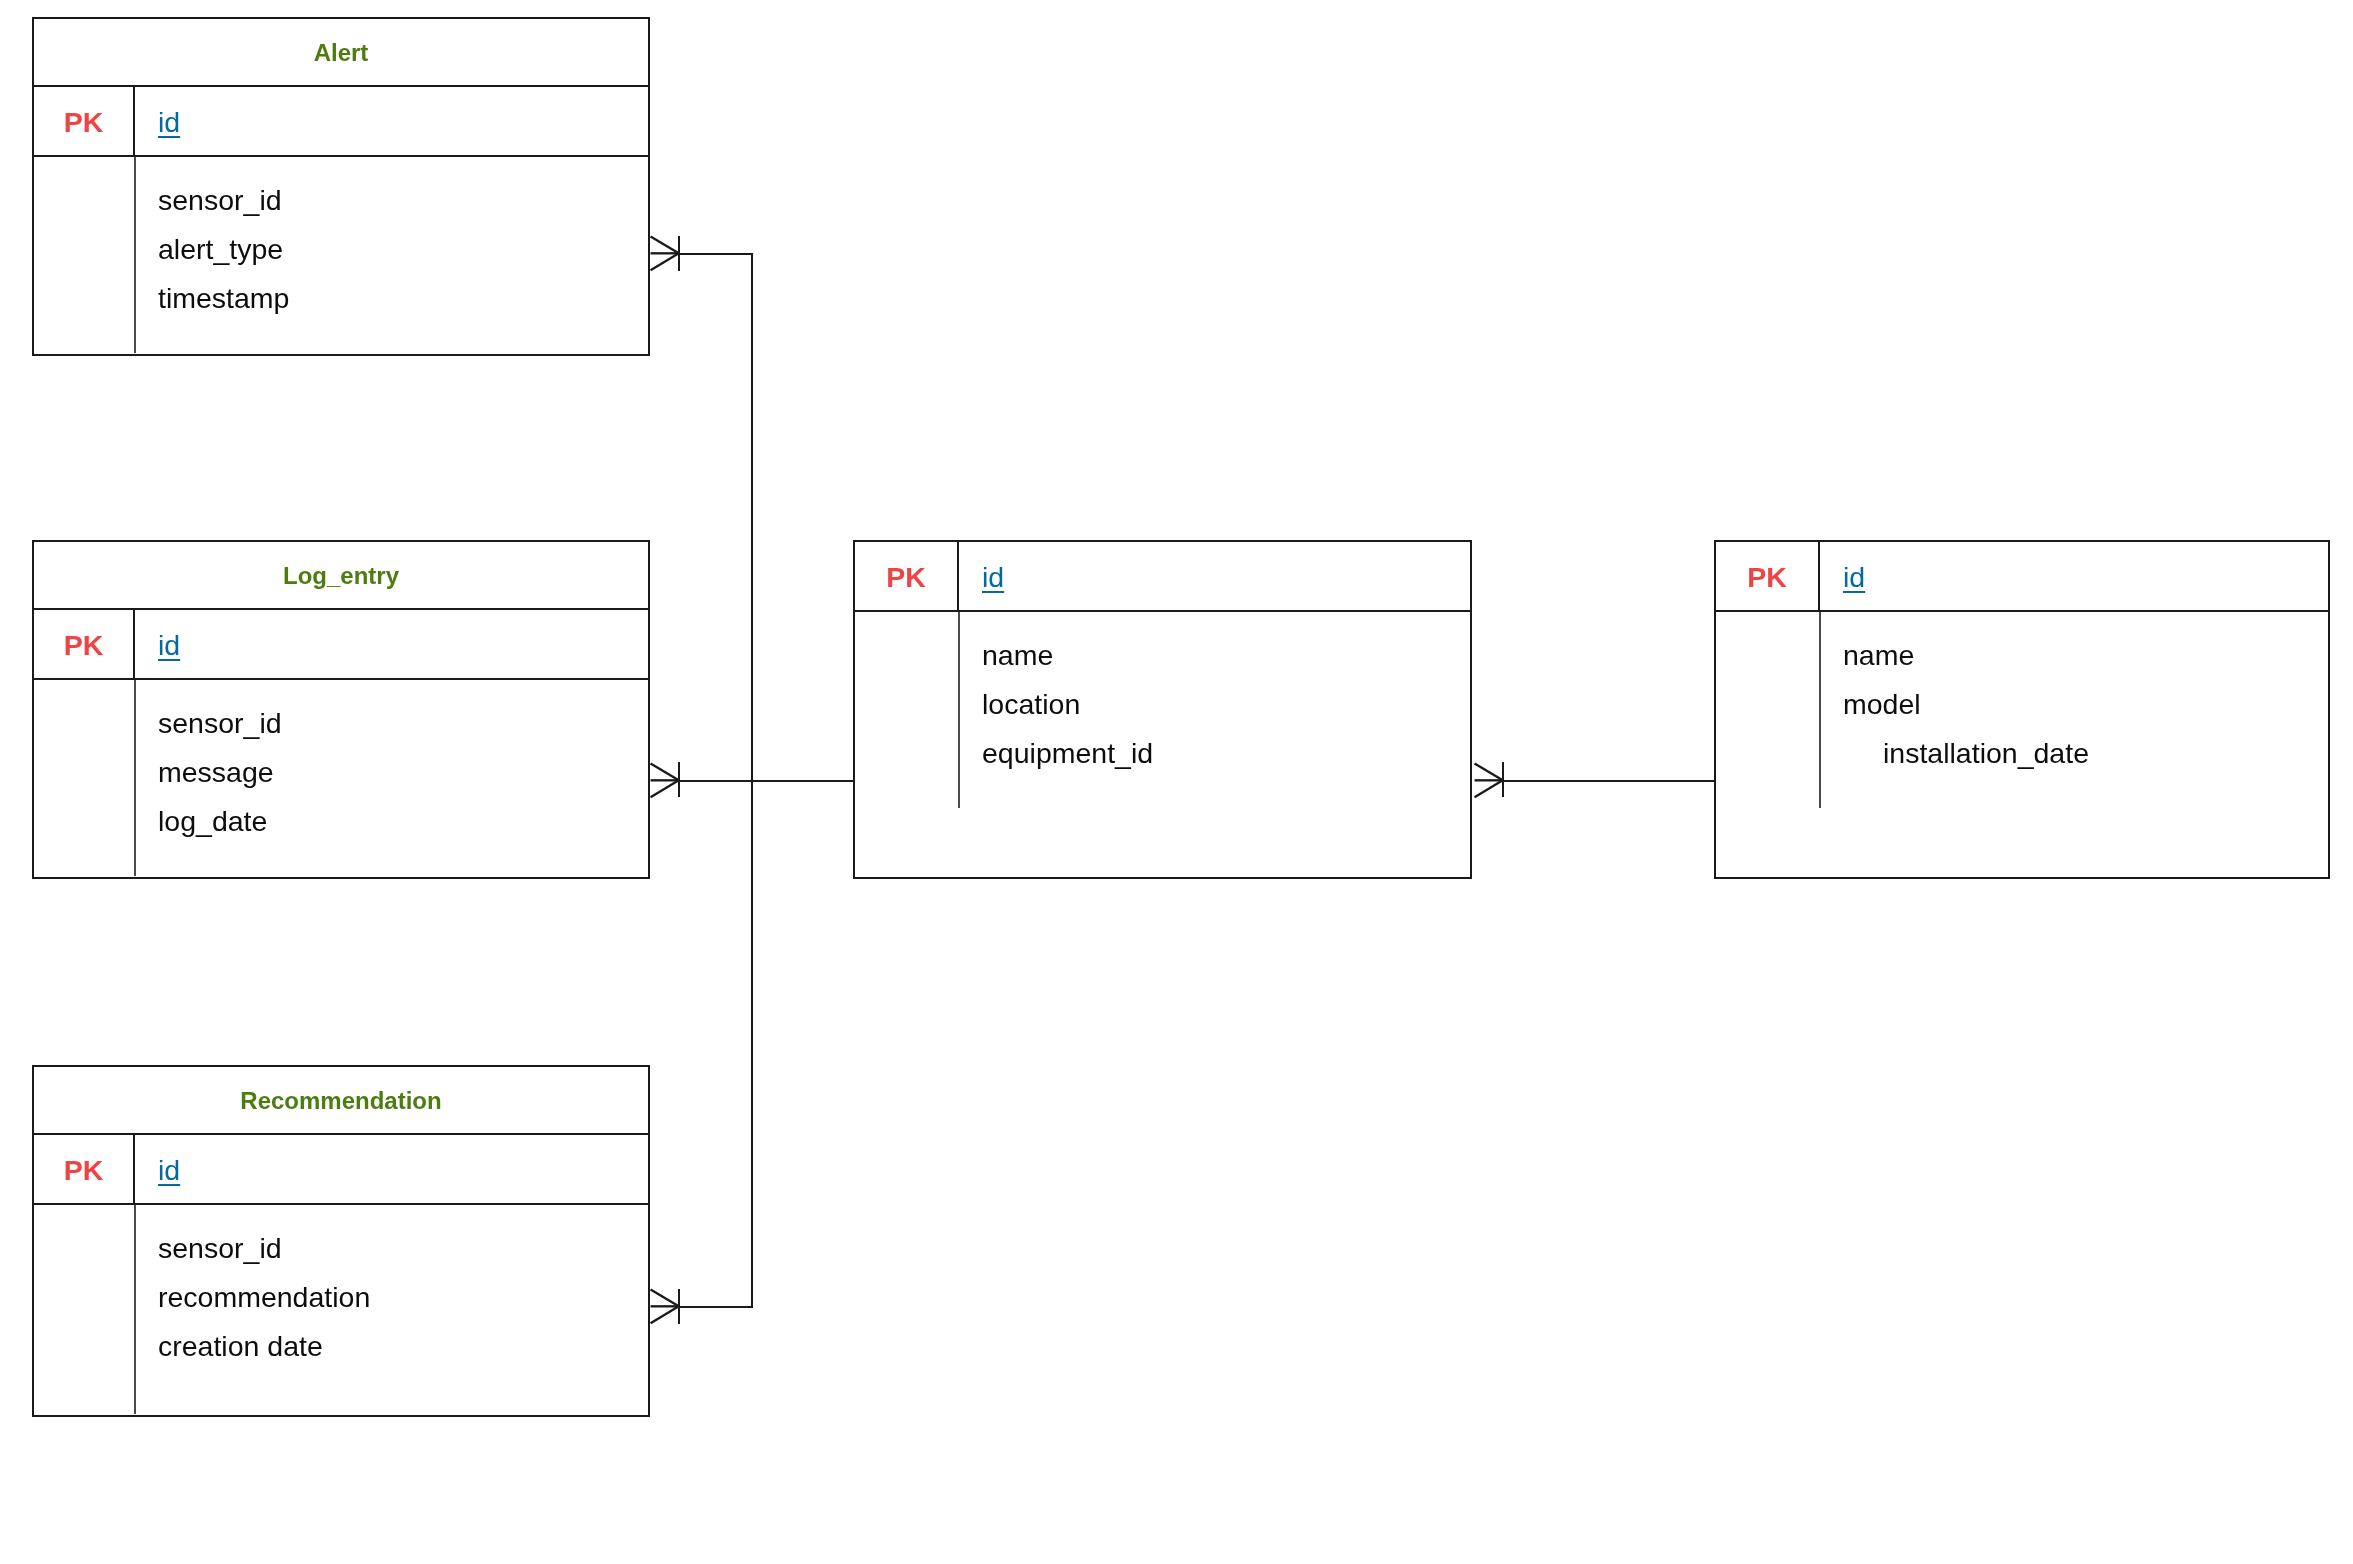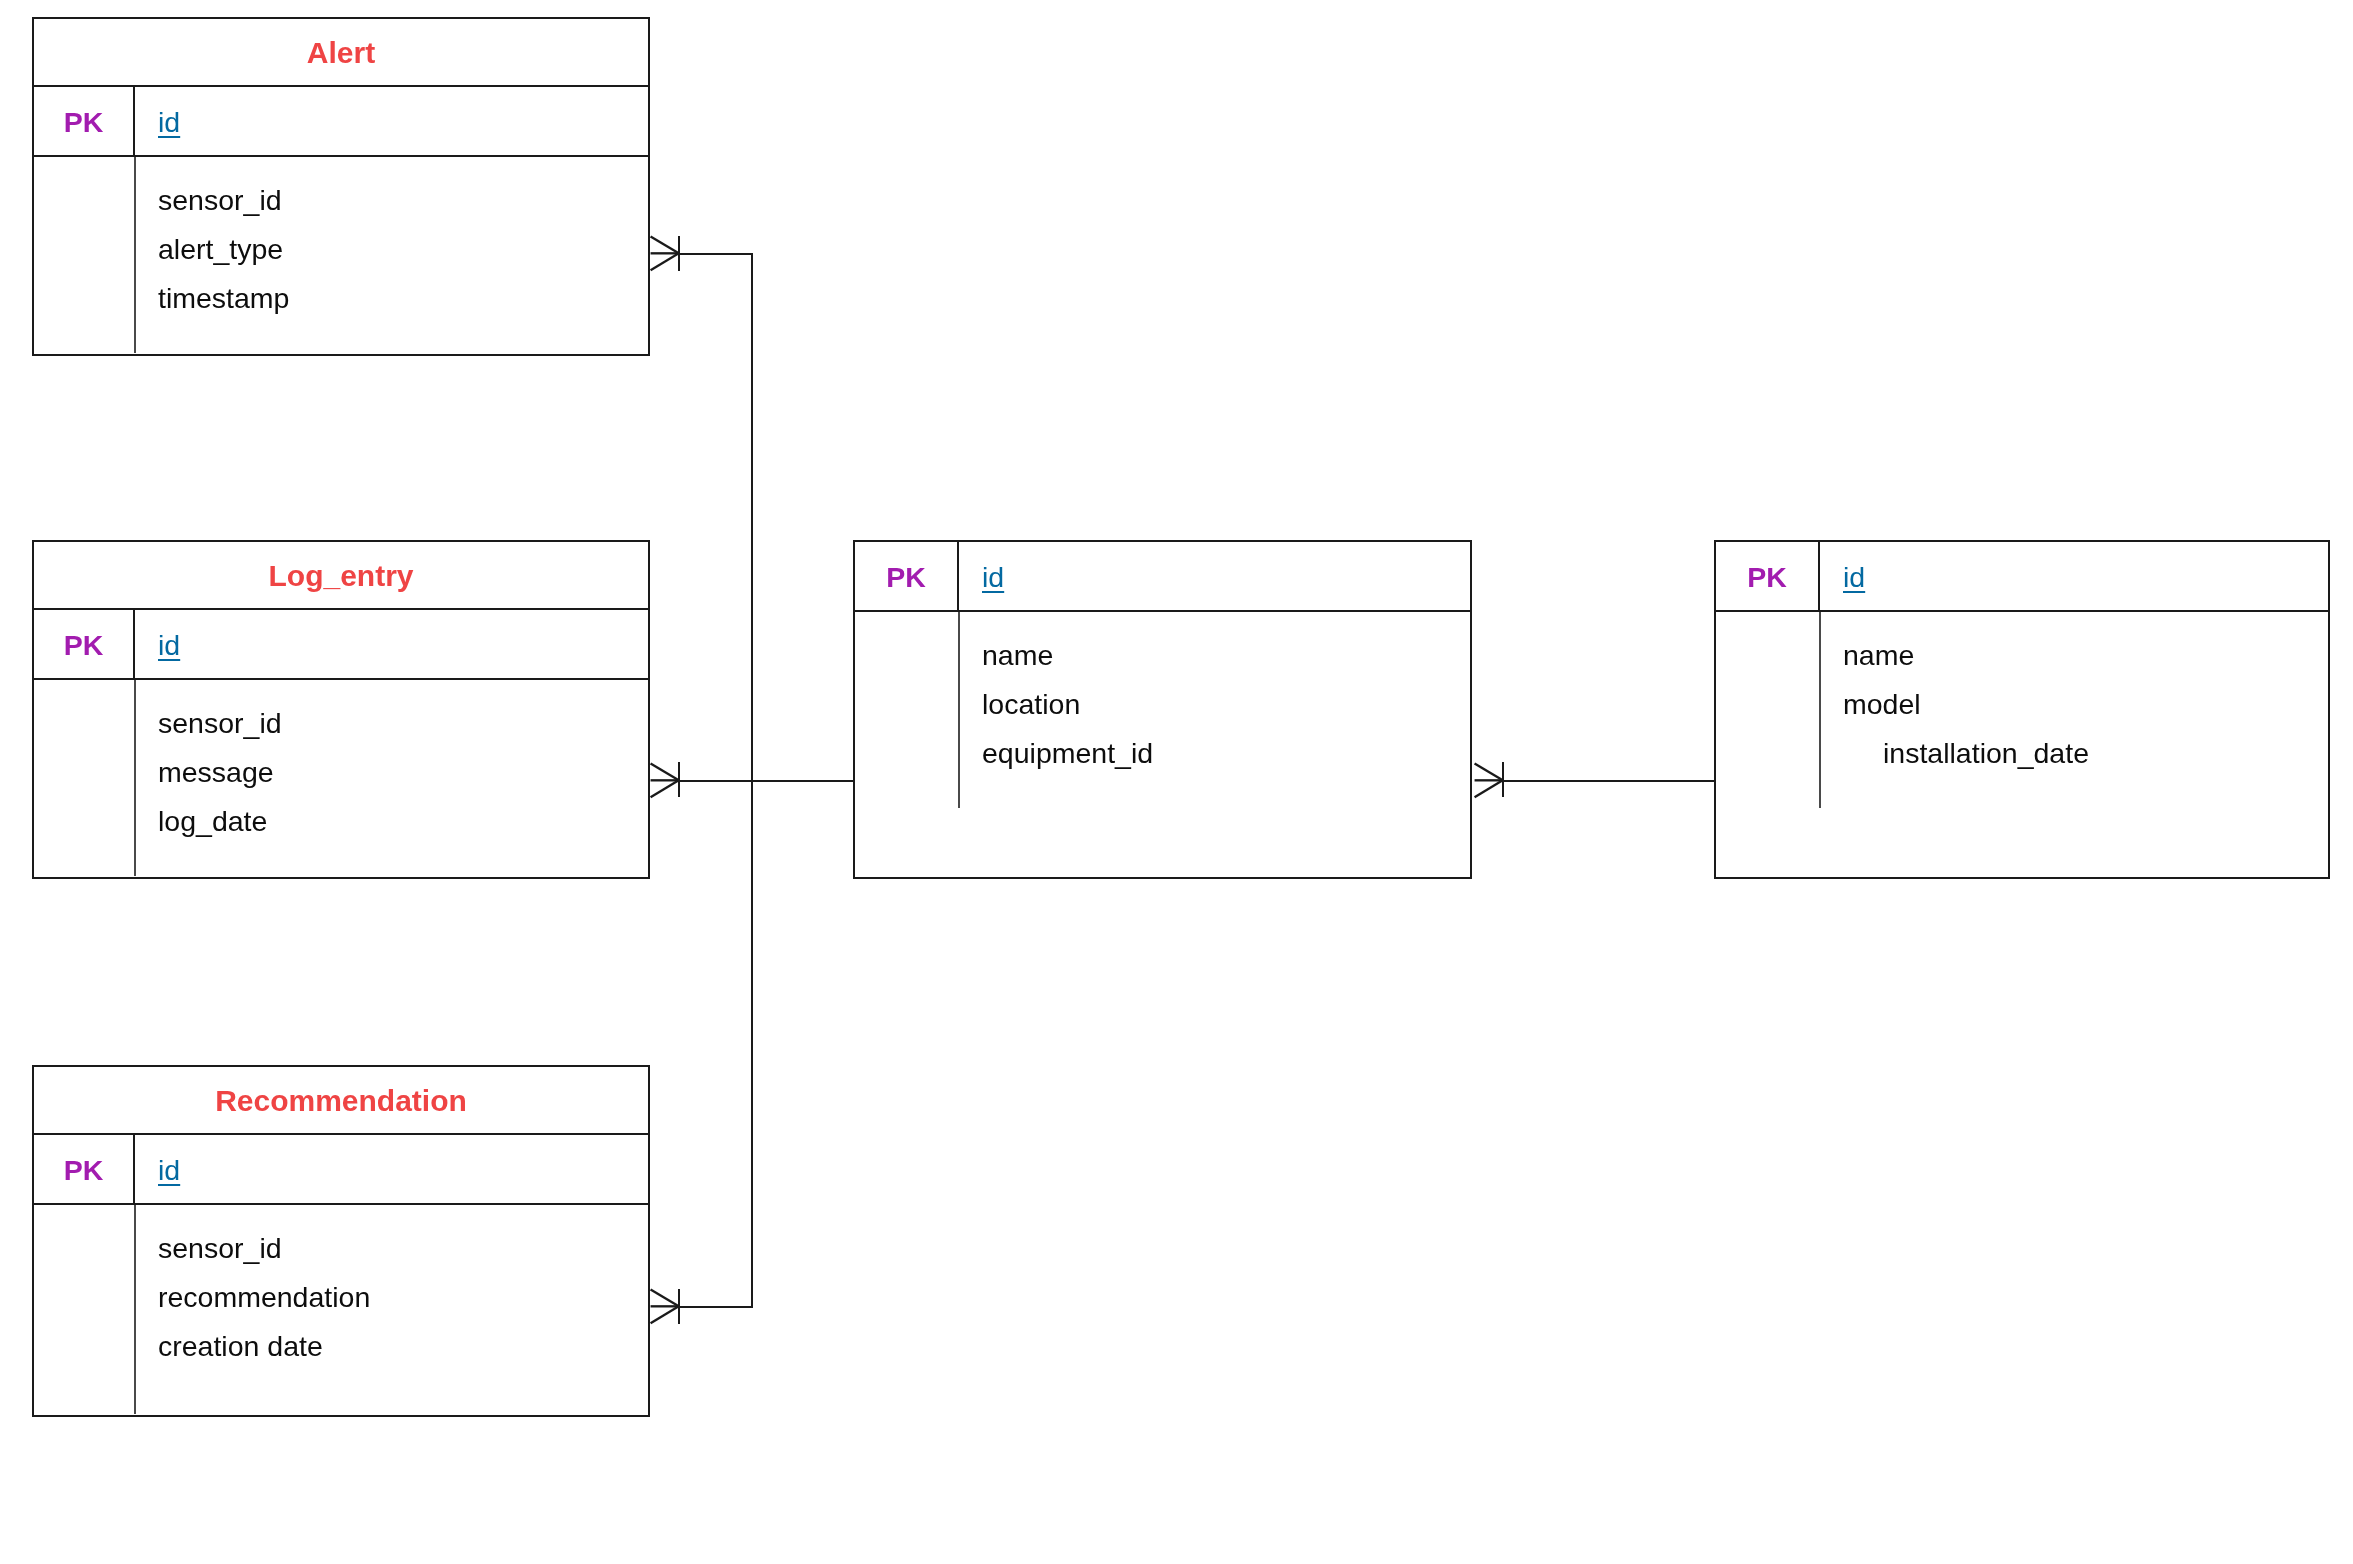--- a/index.html
+++ b/index.html
@@ -23,22 +23,22 @@
     box-sizing: border-box;
     background: #ffffff;
     border: 2.4px solid #1a1a1a;
   }
   .entity-title {
     box-sizing: border-box;
     height: 68px;
     line-height: 68px;
     text-align: center;
     font-weight: bold;
-    font-size: 30px;
-    color: #ef4444;
+    font-size: 24px;
+    color: #4d7c0f;
     border-bottom: 2.4px solid #1a1a1a;
     white-space: nowrap;
   }
   .entity-body {
     position: relative;
     box-sizing: border-box;
   }
   
   .key-divider {
     position: absolute;
@@ -59,21 +59,21 @@
   }
   .pk-label {
     position: absolute;
     left: 0;
     top: 0;
     height: 55px;
     line-height: 70px;
     text-align: center;
     font-weight: bold;
     font-size: 28.5px;
-    color: #a21caf;
+    color: #ef4444;
   }
   .pk-field {
     position: absolute;
     top: 0;
     height: 69px;
     line-height: 70px;
     font-size: 28.5px;
     color: #0369a1;
   }
   .pk-field span {

